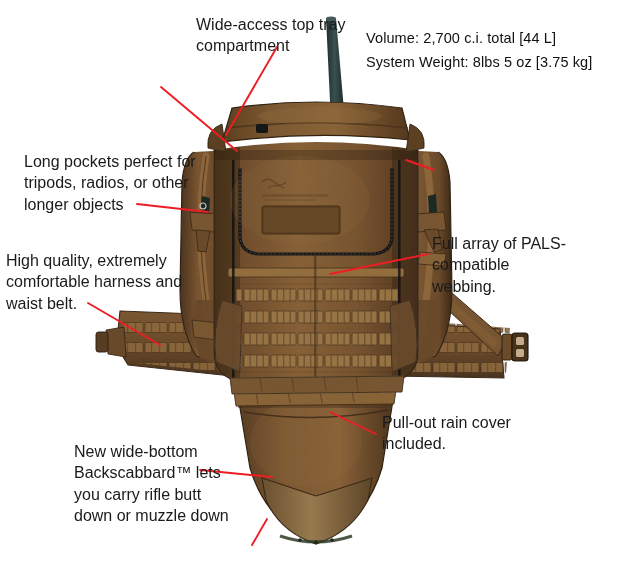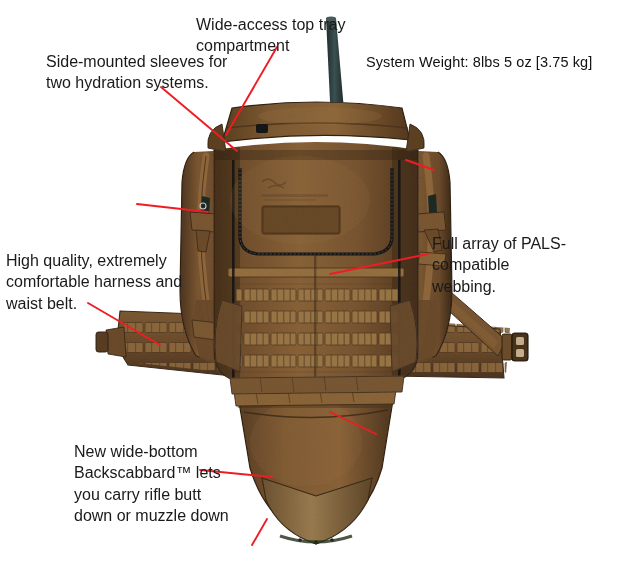--- a/index.html
+++ b/index.html
@@ -284,29 +284,33 @@
       <line x1="137" y1="204" x2="208" y2="212"></line>
       <line x1="88" y1="303" x2="160" y2="345"></line>
       <line x1="434" y1="170" x2="406" y2="160"></line>
       <line x1="428" y1="254" x2="330" y2="274"></line>
       <line x1="376" y1="434" x2="330" y2="412"></line>
       <line x1="200" y1="470" x2="272" y2="477"></line>
       <line x1="252" y1="545" x2="267" y2="519"></line>
     </g>
   </svg>
 
+  <div class="spec" style="left:366px; top:28px;">Volume: 2,700 c.i. total [44 L]</div>
   <div class="spec" style="left:366px; top:52px;">System Weight: 8lbs 5 oz [3.75 kg]</div>
 
   <div class="callout" style="left:196px; top:14px;">Wide-access top tray
 compartment</div>
-  <div class="callout" style="left:46px; top:51px;">Side-mounted sleeves for
-two hydration systems.</div>
+  <div class="callout" style="left:24px; top:151px;">Long pockets perfect for
+tripods, radios, or other
+longer objects</div>
   <div class="callout" style="left:6px; top:250px;">High quality, extremely
 comfortable harness and
 waist belt.</div>
   <div class="callout" style="left:432px; top:233px;">Full array of PALS-compatible
 webbing.</div>
+  <div class="callout" style="left:382px; top:412px;">Pull-out rain cover
+included.</div>
   <div class="callout" style="left:74px; top:441px;">New wide-bottom
 Backscabbard™ lets
 you carry rifle butt
 down or muzzle down</div>
 
 </div>
 
 </body></html>

